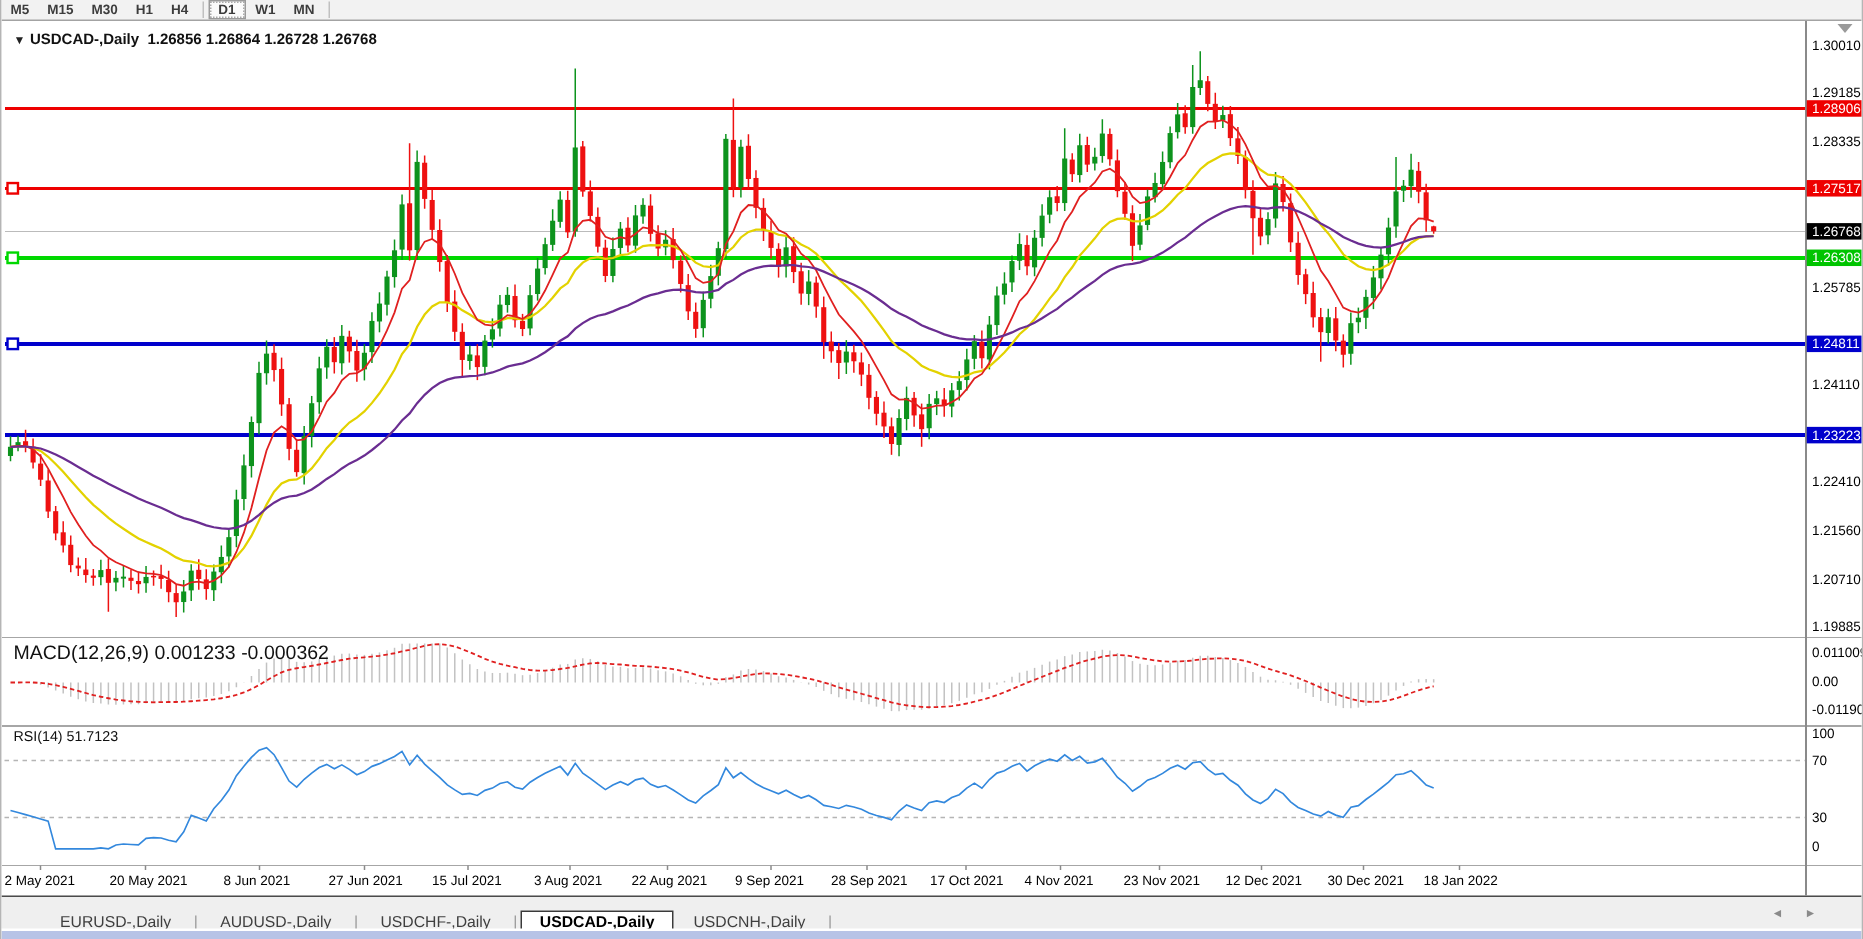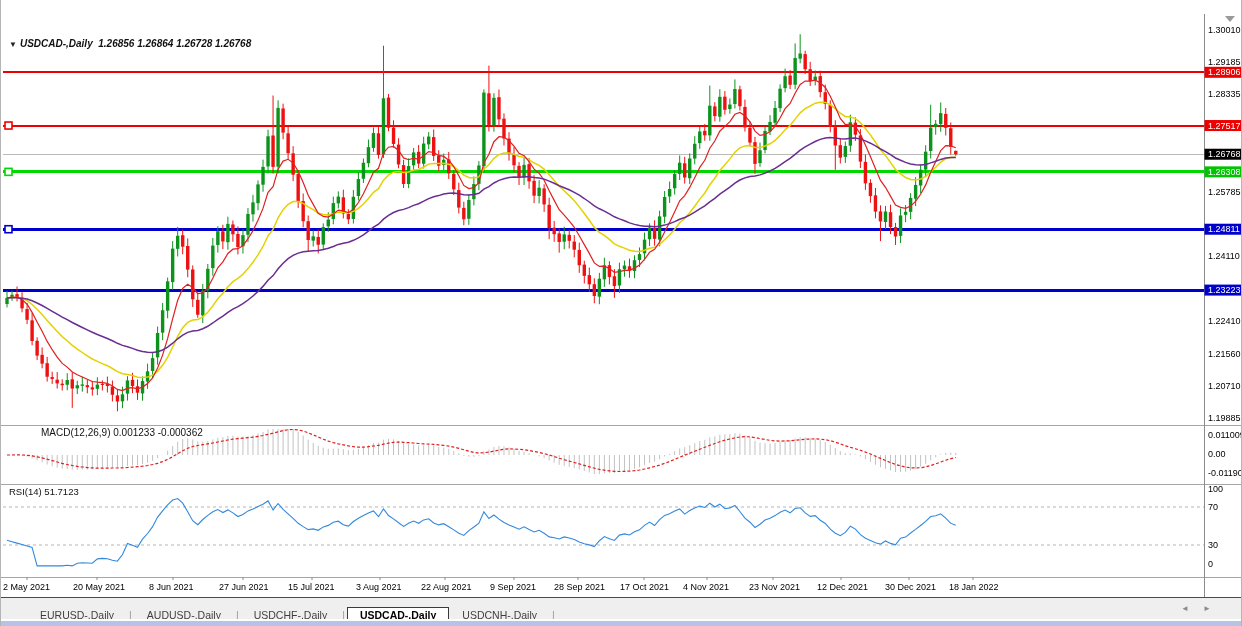--- a/index.html
+++ b/index.html
@@ -6,39 +6,51 @@
   #window{position:relative;width:1242px;height:626px;overflow:hidden;background:#fff;border-left:1px solid #b5b5b5;border-right:1px solid #b5b5b5;box-sizing:border-box;}
   
   #toolbar{position:absolute;left:0;top:0;width:100%;height:14px;background:#f2f2f2;border-bottom:1px solid #a3a3a3;display:flex;align-items:center;font-size:9px;font-weight:bold;color:#3c3c3c;box-sizing:border-box;}
   .tfbtn{padding:0 6px;height:13px;line-height:13px;cursor:default;}
   .tfbtn.active{background:#fbfbfb;border:1px solid #9a9a9a;outline:1px dotted #aaa;outline-offset:-2px;height:13px;line-height:11px;box-sizing:border-box;}
   .tbsep{width:1px;height:11px;background:#c0c0c0;margin:0 3px;}
   
   #chartwrap{position:absolute;left:0;top:14px;width:1242px;height:583px;}
   #chartsvg{display:block;}
   .ovl{position:absolute;color:#111;white-space:pre;}
-  #titleline{left:8px;top:24px;font-size:10px;font-weight:bold;font-style:italic;}
+  #titleline{left:8px;top:7px;font-size:10px;font-weight:bold;}
   #titleline .dd{color:#222;font-size:8px;margin-right:3px;}
-  #macdlabel{left:8px;top:413px;font-size:10px;margin-left:32px;}
+  #macdlabel{left:8px;top:413px;font-size:13px;}
   #rsilabel{left:8px;top:472px;font-size:9.5px;}
   
   #tabbar{position:absolute;left:0;top:597px;width:100%;height:34px;background:#efefef;border-top:1px solid #4a4a4a;display:flex;align-items:center;font-size:10.5px;color:#3f3f3f;box-sizing:border-box;}
   #tabbar .spacer{width:26px;}
   .tab{padding:2px 13px;cursor:default;}
   .tab.active{background:#fff;border:1px solid #3a3a3a;font-weight:bold;color:#000;padding:1px 12px;}
   .tabsep{color:#9a9a9a;padding:0 2px;}
   .tabscroll{position:absolute;top:6px;font-size:8px;color:#8a8a8a;line-height:10px;}
   #tsl{right:52px;} #tsr{right:30px;}
   
   #bottomstrip{position:absolute;left:0;top:619px;width:100%;height:7px;background:linear-gradient(#ffffff 0 2px,#b7c3e6 2px 100%);}
 </style>
 </head>
 <body>
 
 <div id="window">
+  <div id="toolbar">
+      <div class="tfbtn">M5</div>
+      <div class="tfbtn">M15</div>
+      <div class="tfbtn">M30</div>
+      <div class="tfbtn">H1</div>
+      <div class="tfbtn">H4</div>
+      <div class="tbsep"></div>
+      <div class="tfbtn active">D1</div>
+      <div class="tfbtn">W1</div>
+      <div class="tfbtn">MN</div>
+      <div class="tbsep"></div>
+    </div>
 
   <div id="chartwrap">
     <svg id="chartsvg" width="1242" height="583" viewBox="0 14 1242 583" xmlns="http://www.w3.org/2000/svg">
         <rect x="0" y="14" width="1242" height="583" fill="#ffffff"></rect>
         <line x1="2" y1="72.30527999999977" x2="1203" y2="72.30527999999977" stroke="#ee0000" stroke-width="2" shape-rendering="crispEdges"></line>
         <line x1="2" y1="125.53176000000046" x2="1203" y2="125.53176000000046" stroke="#ee0000" stroke-width="2" shape-rendering="crispEdges"></line>
         <rect x="4" y="122.03176000000046" width="7" height="7" fill="#ffffff" stroke="#ee0000" stroke-width="1.6"></rect>
         <line x1="2" y1="154.23344000000043" x2="1203" y2="154.23344000000043" stroke="#bbbbbb" stroke-width="1" shape-rendering="crispEdges"></line>
         <line x1="2" y1="171.86064000000022" x2="1203" y2="171.86064000000022" stroke="#00d800" stroke-width="3" shape-rendering="crispEdges"></line>
         <rect x="4" y="168.36064000000022" width="7" height="7" fill="#ffffff" stroke="#00d800" stroke-width="1.6"></rect>

